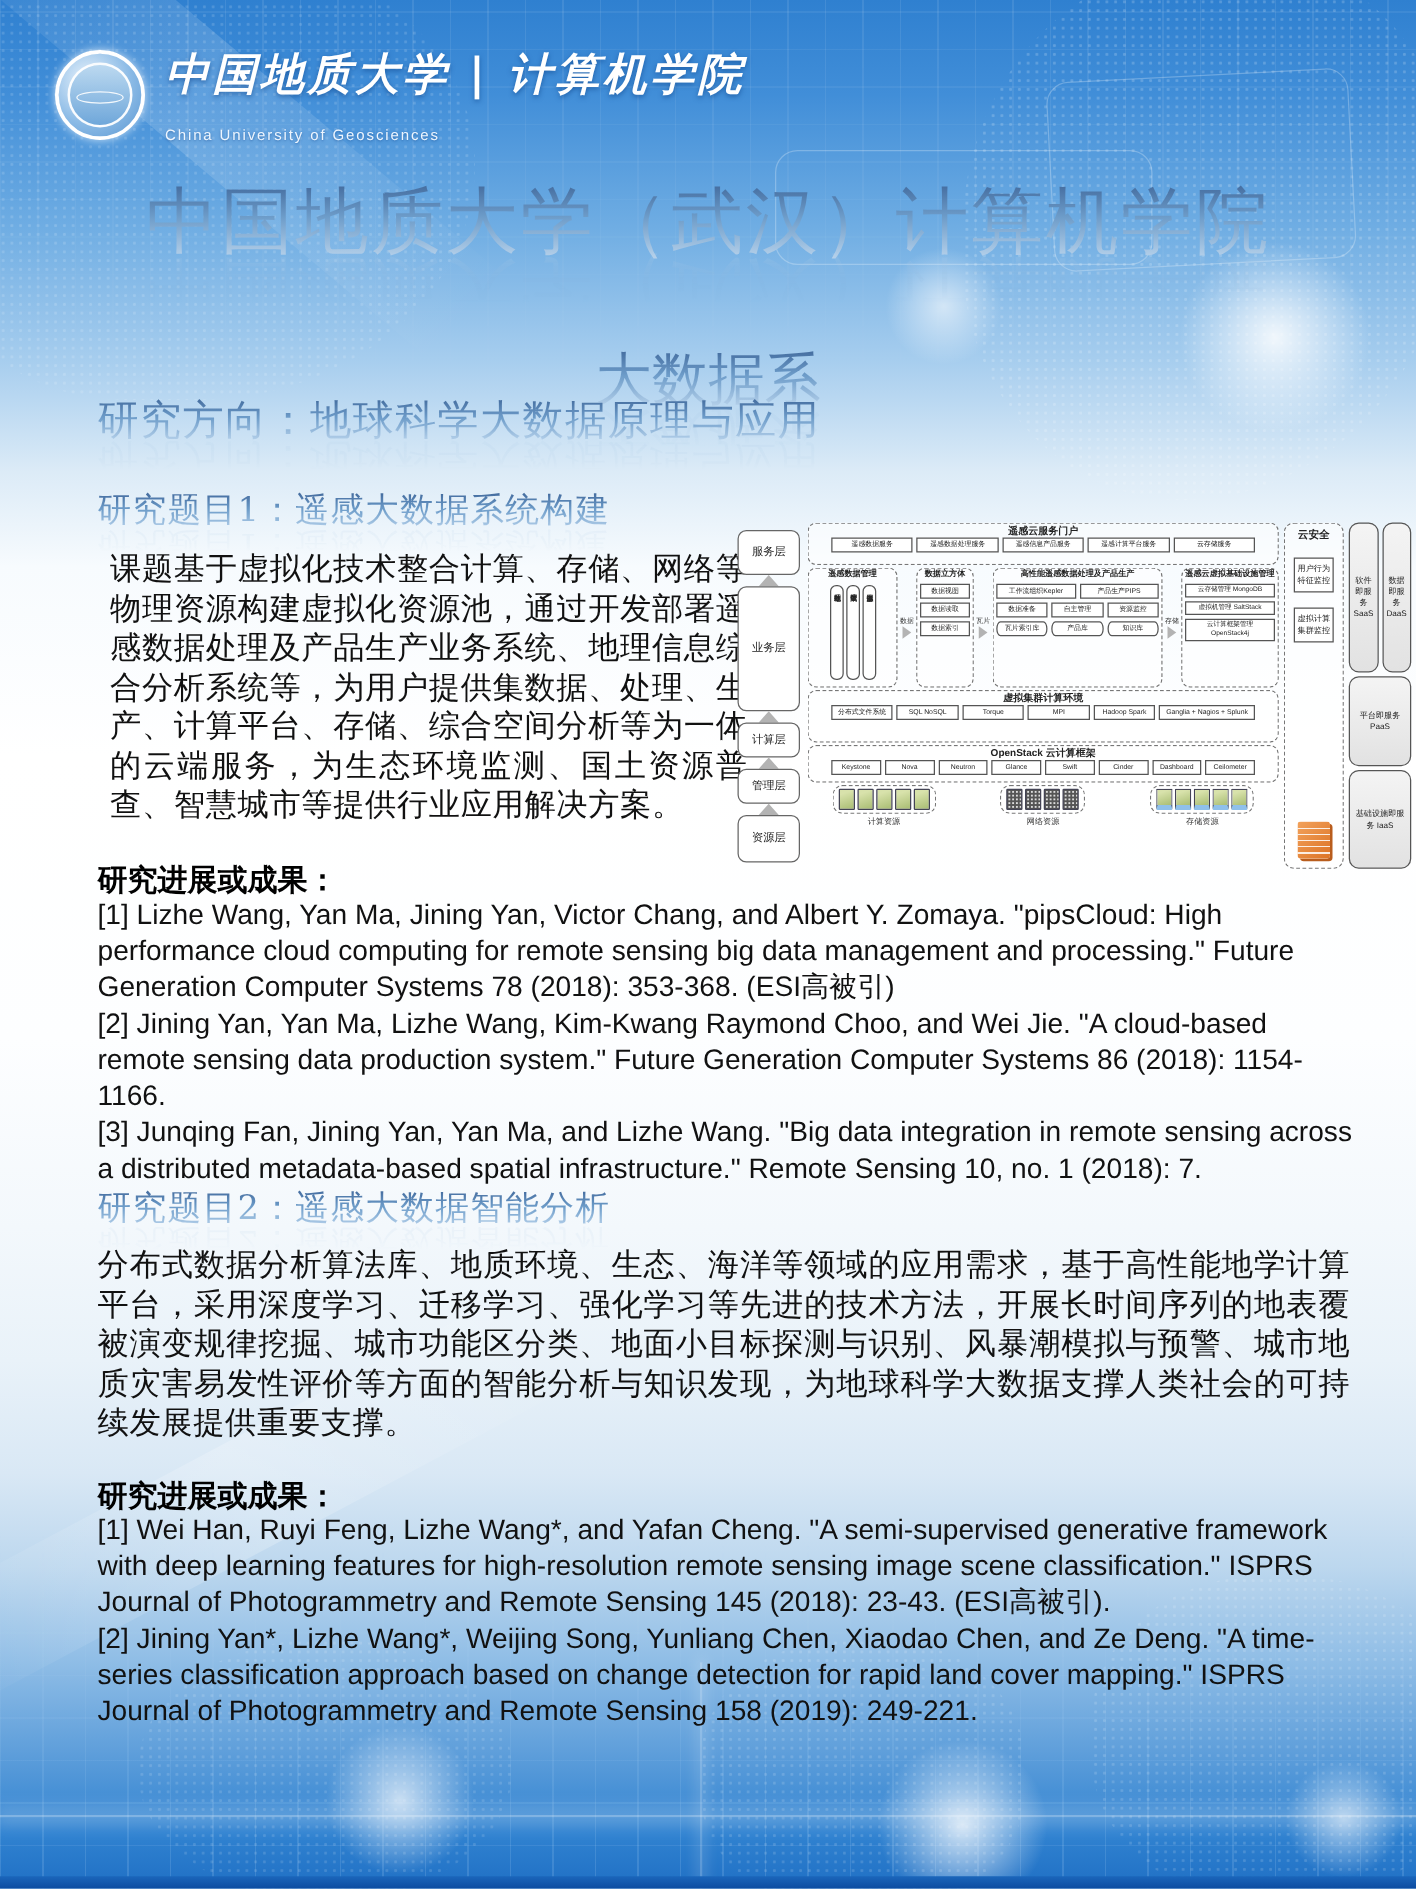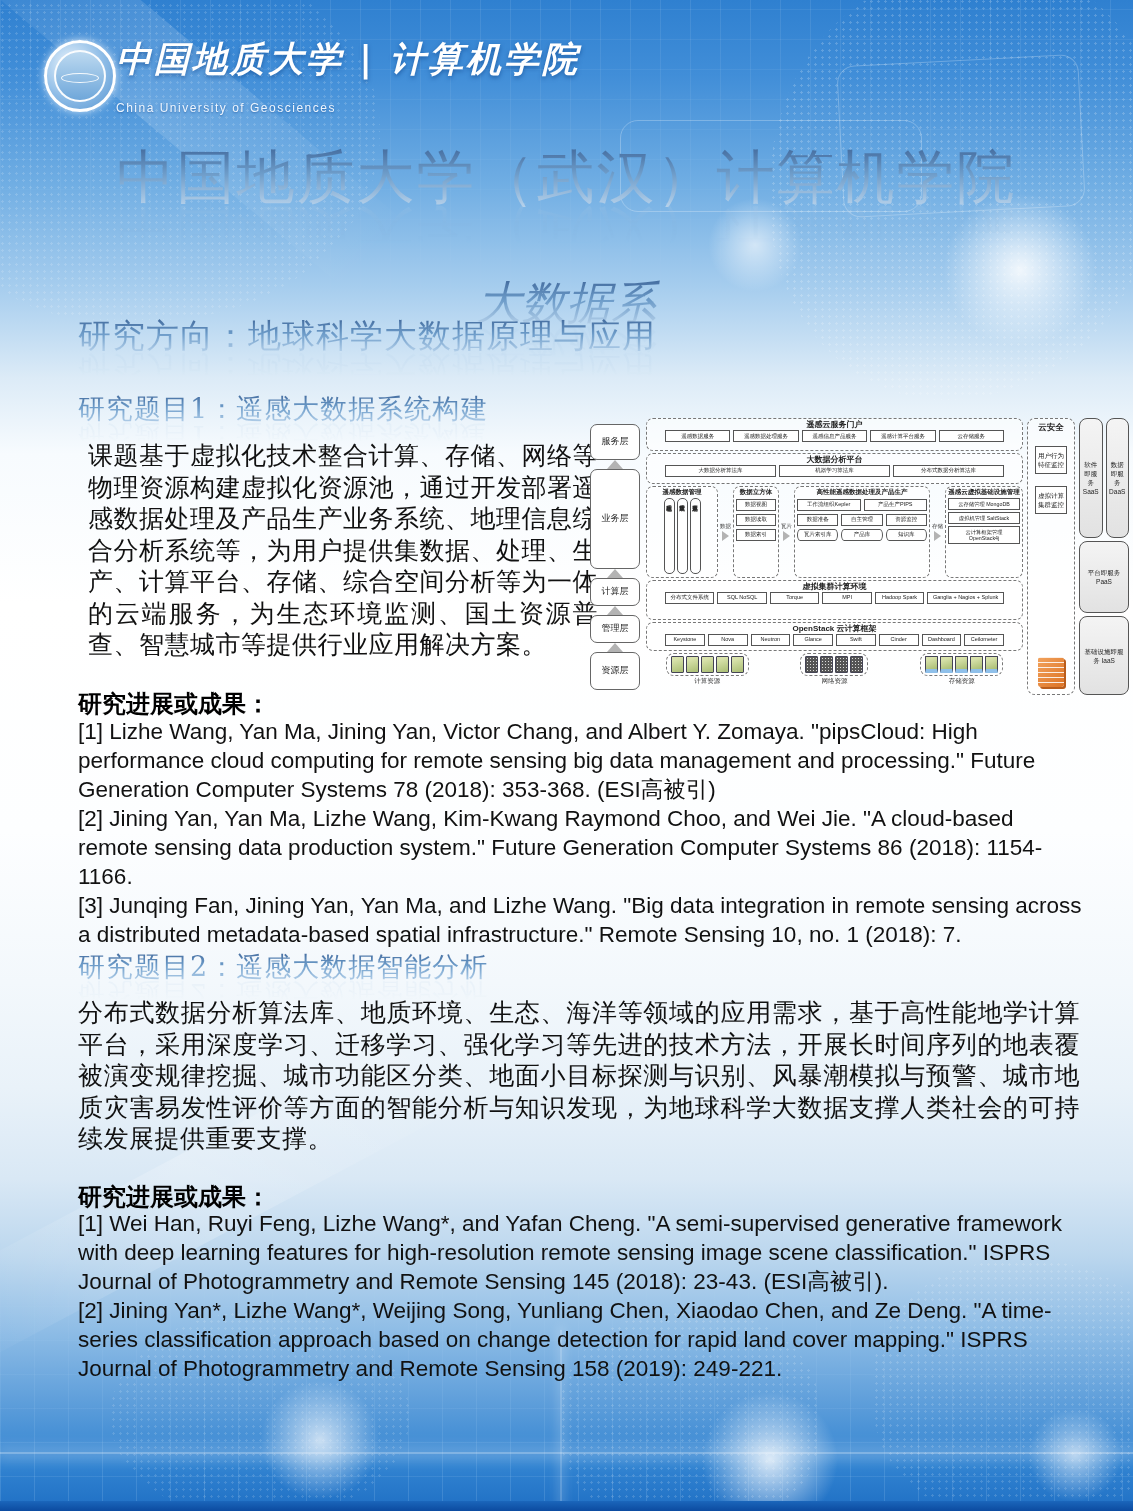--- a/index.html
+++ b/index.html
@@ -52,21 +52,21 @@
   .streak-v { width:2px; background:rgba(255,255,255,.5); box-shadow:0 0 10px 3px rgba(255,255,255,.35); }
   .sv1 { left:560px; top:1330px; height:181px; opacity:.5; }
   .diagband { width:560px; height:90px;
       background:linear-gradient(90deg, transparent, rgba(255,255,255,.45), transparent); }
   .db1 { left:-80px; top:1150px; transform:rotate(-28deg); opacity:.5; }
   .db2 { left:-120px; top:30px; transform:rotate(40deg); opacity:.35; }
   .bottom-strip { left:0; bottom:0; width:100%; height:10px;
       background:linear-gradient(180deg,#1b66bb,#0c4ba0); }
 
   
-  .logo-row { position:absolute; left:44px; top:36px; display:flex; align-items:center; z-index:2; }
+  .logo-row { position:absolute; left:44px; top:36px; display:flex; align-items:center; gap:16px; z-index:2; }
   .seal { width:66px; height:66px; border-radius:50%; border:3px solid #ffffff; position:relative;
       background: radial-gradient(circle at 35% 32%, #e8f3fc, #8cbbe6 55%, #5a97d2);
       box-shadow:0 0 8px rgba(255,255,255,.7); }
   .seal::before { content:""; position:absolute; inset:7px; border-radius:50%;
       border:2px solid rgba(255,255,255,.95);
       background: linear-gradient(180deg,#bcd9f0,#6fa7da); }
   .seal::after { content:""; position:absolute; left:14px; right:14px; top:30px; height:8px;
       border-radius:50%; border:1.5px solid rgba(255,255,255,.9); }
   .logo-text { display:flex; flex-direction:column; }
   .logo-title { color:#ffffff; font-family:"DejaVu Serif", serif; font-style:italic; font-weight:bold;
@@ -75,21 +75,21 @@
       text-shadow:0 1px 2px rgba(10,60,130,.5); }
 
   
   .grad-blue { color:#6f9fcf; }
   @supports ((-webkit-background-clip:text) or (background-clip:text)) {
     .grad-blue { background:linear-gradient(180deg,#41699c 5%,#6d9cc9 45%,#c2daf0 100%);
       -webkit-background-clip:text; background-clip:text; color:transparent; }
   }
   .banner { position:absolute; left:0; top:142px; width:100%; text-align:center; z-index:2; }
   .title1 { font-family:"DejaVu Serif", serif; font-size:58px; letter-spacing:2px; line-height:70px; }
-  .title2 { font-family:"DejaVu Serif", serif; font-size:45px; line-height:54px; margin-top:8px;font-style:italic; }
+  .title2 { font-family:"DejaVu Serif", serif; font-size:45px; line-height:54px; margin-top:8px; }
   .refl { transform:scaleY(-1); opacity:.26; margin-top:-14px;
       -webkit-mask-image:linear-gradient(180deg, transparent 35%, rgba(0,0,0,.85) 100%);
       mask-image:linear-gradient(180deg, transparent 35%, rgba(0,0,0,.85) 100%); }
   .refl2 { transform:scaleY(-1); opacity:.22; margin-top:-10px;
       -webkit-mask-image:linear-gradient(180deg, transparent 30%, rgba(0,0,0,.8) 100%);
       mask-image:linear-gradient(180deg, transparent 30%, rgba(0,0,0,.8) 100%); }
 
   
   .h-direction { position:absolute; left:78px; top:316px; z-index:2; }
   .h-direction .txt { font-family:"DejaVu Serif", serif; font-size:33px; letter-spacing:1px; line-height:40px; }
@@ -246,28 +246,20 @@
         <div class="d-title">遥感云服务门户</div>
         <div class="d-items">
           <div class="d-box">遥感数据服务</div>
           <div class="d-box">遥感数据处理服务</div>
           <div class="d-box">遥感信息产品服务</div>
           <div class="d-box">遥感计算平台服务</div>
           <div class="d-box">云存储服务</div>
         </div>
       </div>
 
-      <div class="d-row r-platform">
-        <div class="d-title">大数据分析平台</div>
-        <div class="d-items">
-          <div class="d-box">大数据分析算法库</div>
-          <div class="d-box">机器学习算法库</div>
-          <div class="d-box">分布式数据分析算法库</div>
-        </div>
-      </div>
 
       <div class="r-biz">
         <div class="d-group g-dm">
           <div class="g-title">遥感数据管理</div>
           <div class="vrow">
             <div class="vbox">基础地理数据</div>
             <div class="vbox">数据集成管理</div>
             <div class="vbox">多源遥感数据</div>
           </div>
         </div>

